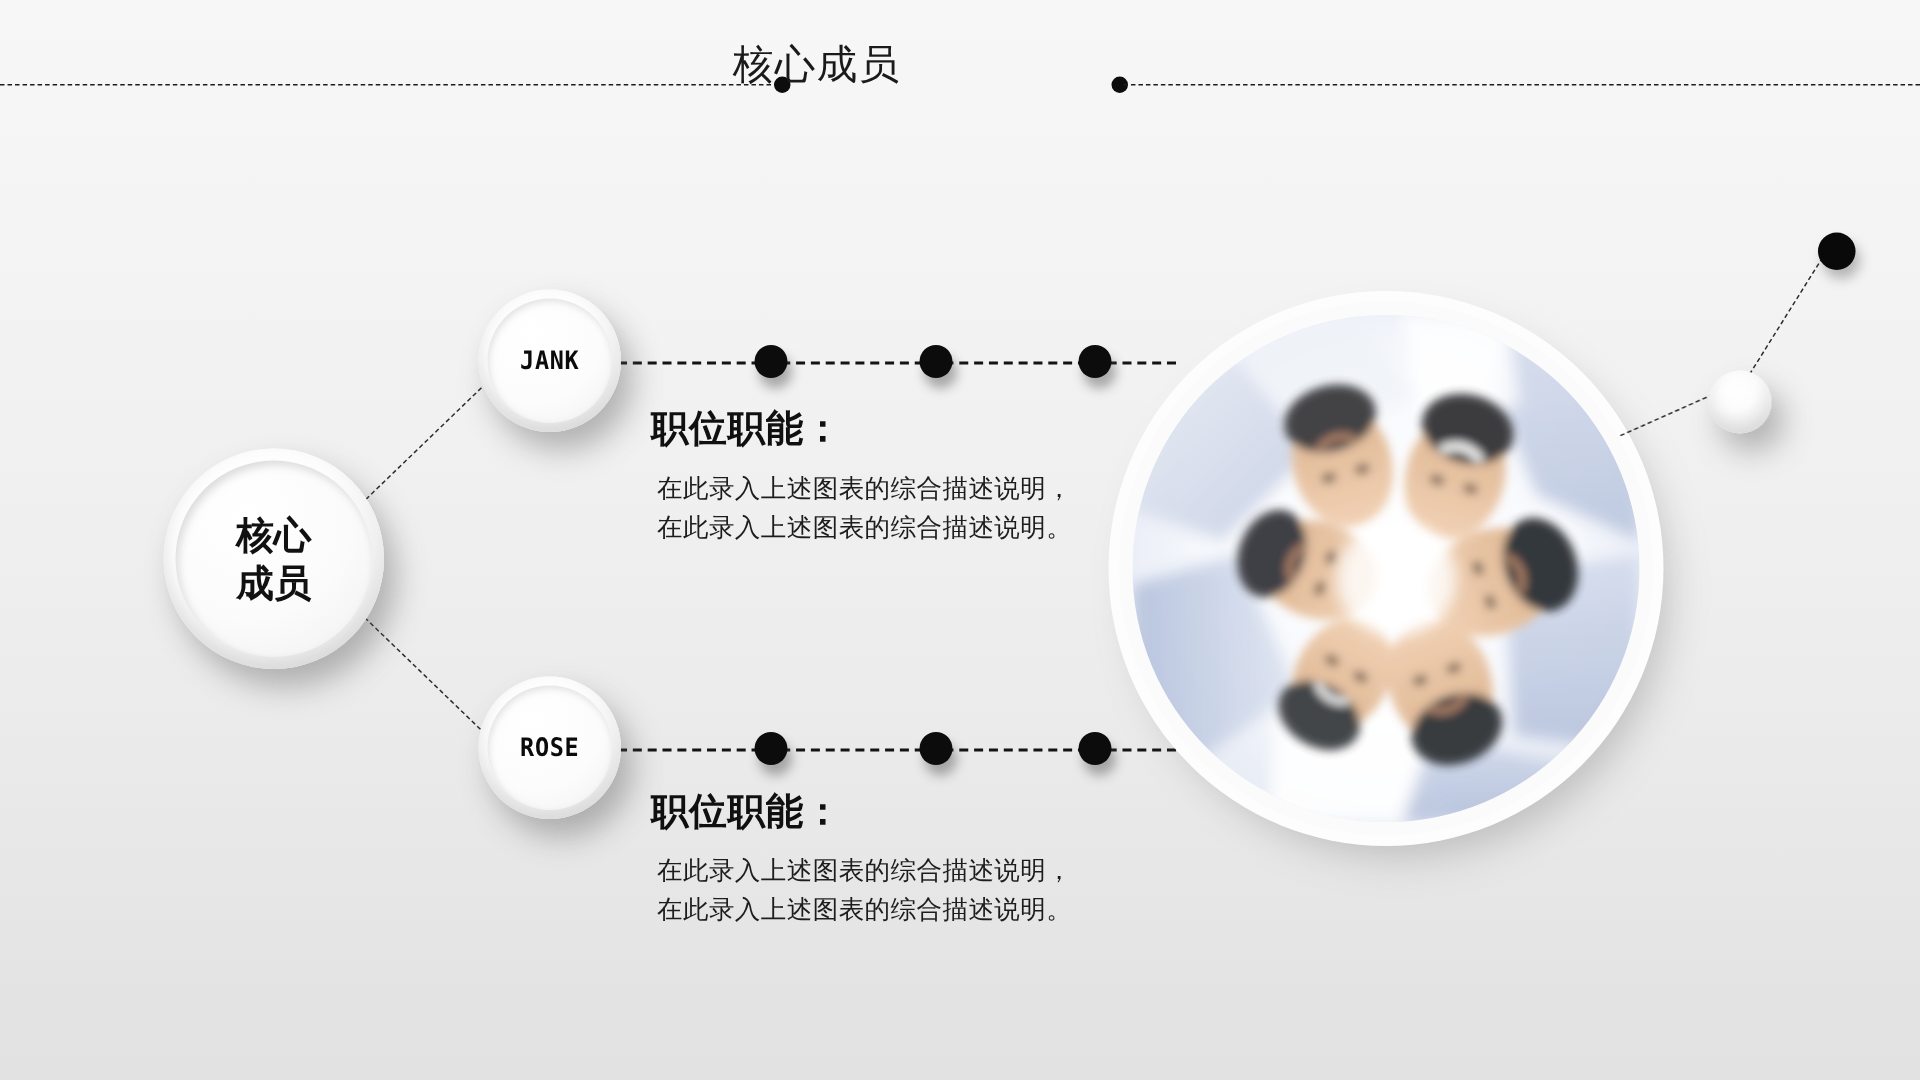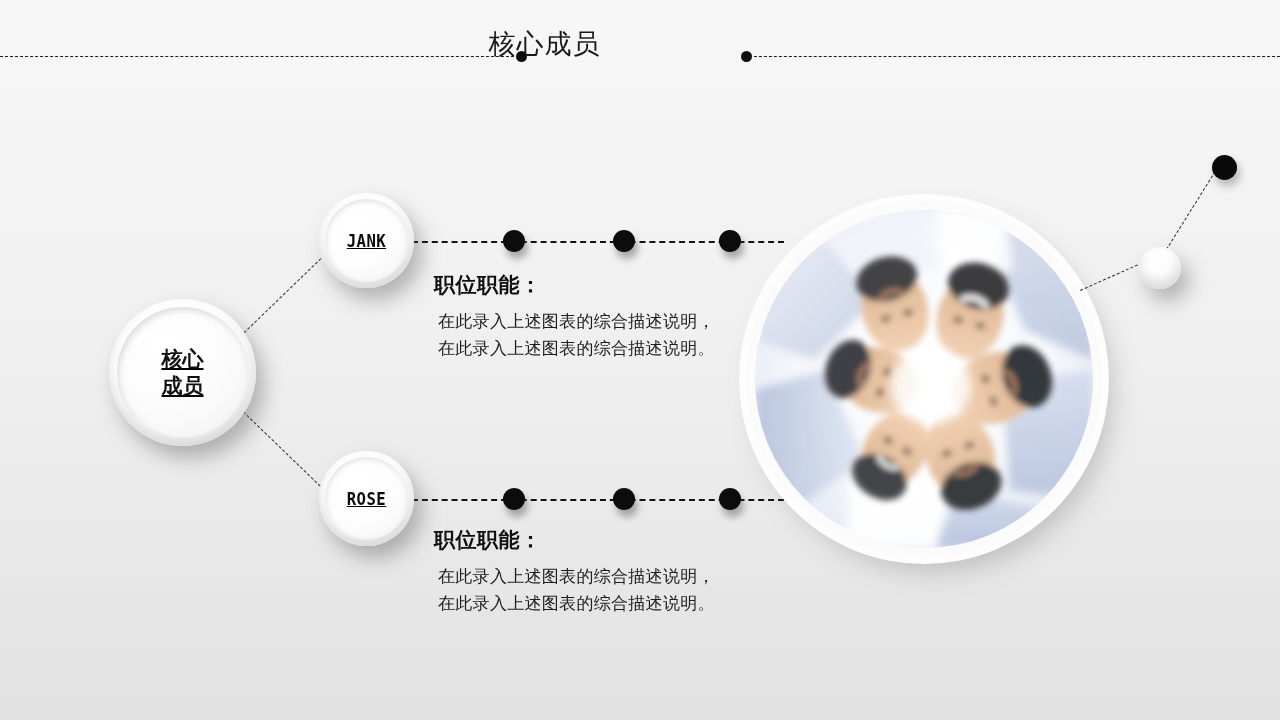--- a/index.html
+++ b/index.html
@@ -94,21 +94,20 @@
     background:
       radial-gradient(circle at 34% 26%, #ffffff 0%, #fdfdfd 42%, #f3f3f3 66%, #e6e6e6 88%, #dcdcdc 100%);
     box-shadow:
       8px 12px 20px rgba(90,90,90,0.42),
       inset 0 -6px 12px rgba(200,200,200,0.55),
       inset 0 4px 8px rgba(255,255,255,0.9);
     display: flex;
     align-items: center;
     justify-content: center;
     text-align: center;
-    text-decoration: underline;
   }
 
   #circle-core {
     left: 109px;
     top: 299px;
     width: 147px;
     height: 147px;
   }
   #circle-core::after {
     content: "";
@@ -116,21 +115,21 @@
     left: 8px; top: 8px; right: 8px; bottom: 8px;
     border-radius: 50%;
     background: radial-gradient(circle at 36% 28%, #ffffff 0%, #fbfbfb 55%, #f0f0f0 100%);
     box-shadow: inset 2px 3px 6px rgba(170,170,170,0.40);
   }
   #core-label {
     position: relative;
     z-index: 2;
     font-family: "DejaVu Sans", "Liberation Sans", sans-serif;
     font-weight: bold;
-    font-size: 21px;
+    font-size: 25px;
     line-height: 1.25;
     color: #111;
     white-space: pre-line;
     text-align: center;
   }
 
   .circle-member {
     width: 95px;
     height: 95px;
   }
@@ -196,23 +195,23 @@
     background: linear-gradient(160deg,#e9edf7 0%, #f6f8fc 40%, #ffffff 70%, #eef1f8 100%);
   }
   #photo-inner svg { display: block; }
 
   
   .info-block { position: absolute; }
   #info-top    { left: 434px; top: 272px; }
   #info-bottom { left: 434px; top: 527px; }
 
   .info-heading {
-    font-family: Liberation Sans, sans-serif;
+    font-family: Liberation Serif, serif;
     font-weight: bold;
-    font-size: 21px;
+    font-size: 25px;
     line-height: 1.2;
     color: #101010;
     margin: 0 0 11px 0;
     letter-spacing: 0.5px;
   }
   .info-body {
     font-family: "DejaVu Sans", "Liberation Sans", sans-serif;
     font-size: 17px;
     line-height: 1.55;
     color: #1d1d1d;

